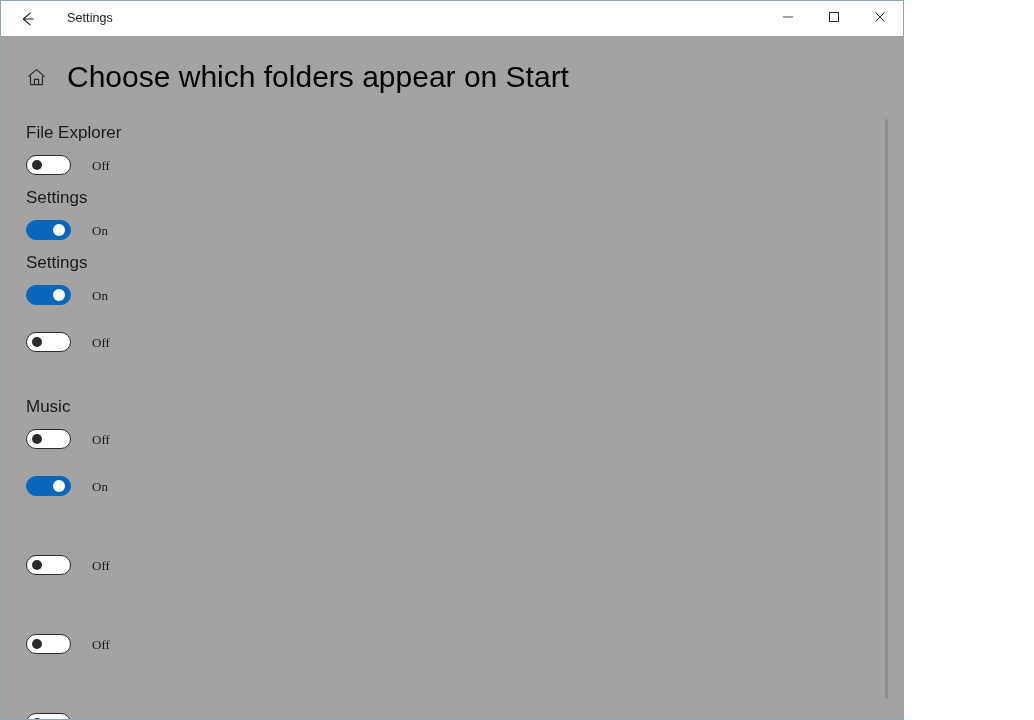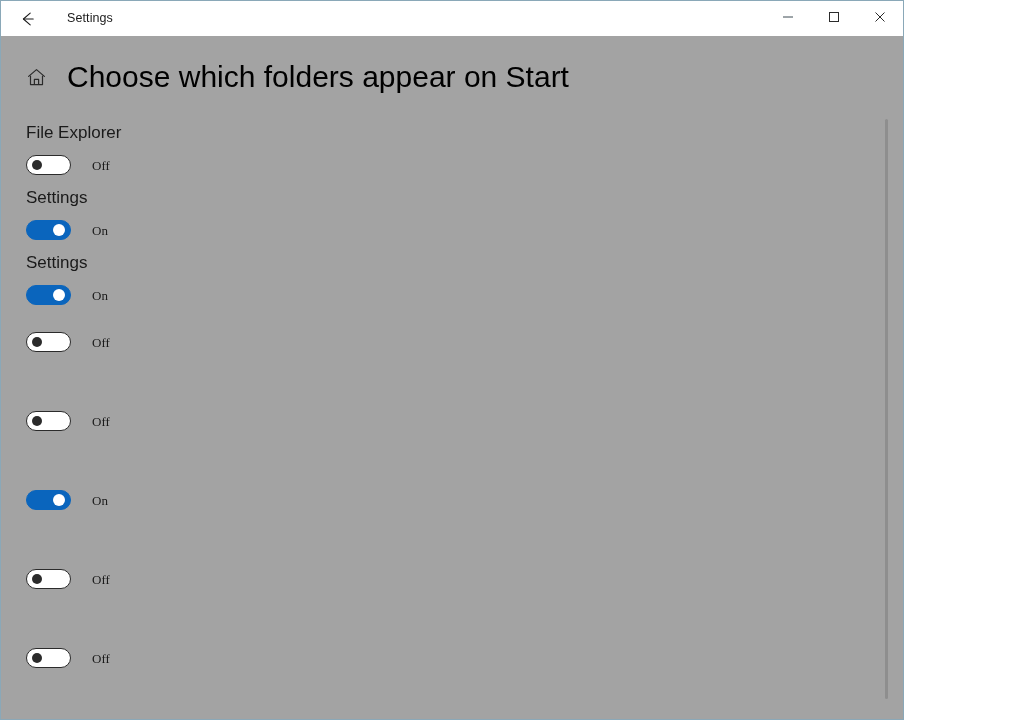--- a/index.html
+++ b/index.html
@@ -274,20 +274,21 @@
       </div>
       <div class="setting-group">
         <div class="toggle-row">
           <div class="toggle off">
             <div class="knob"></div>
           </div>
           <div class="toggle-state">Off</div>
         </div>
       </div>
       <div class="setting-group">
+        <div class="setting-label">Music</div>
         <div class="toggle-row">
           <div class="toggle off">
             <div class="knob"></div>
           </div>
           <div class="toggle-state">Off</div>
         </div>
       </div>
       <div class="setting-group">
         <div class="toggle-row">
           <div class="toggle on">

